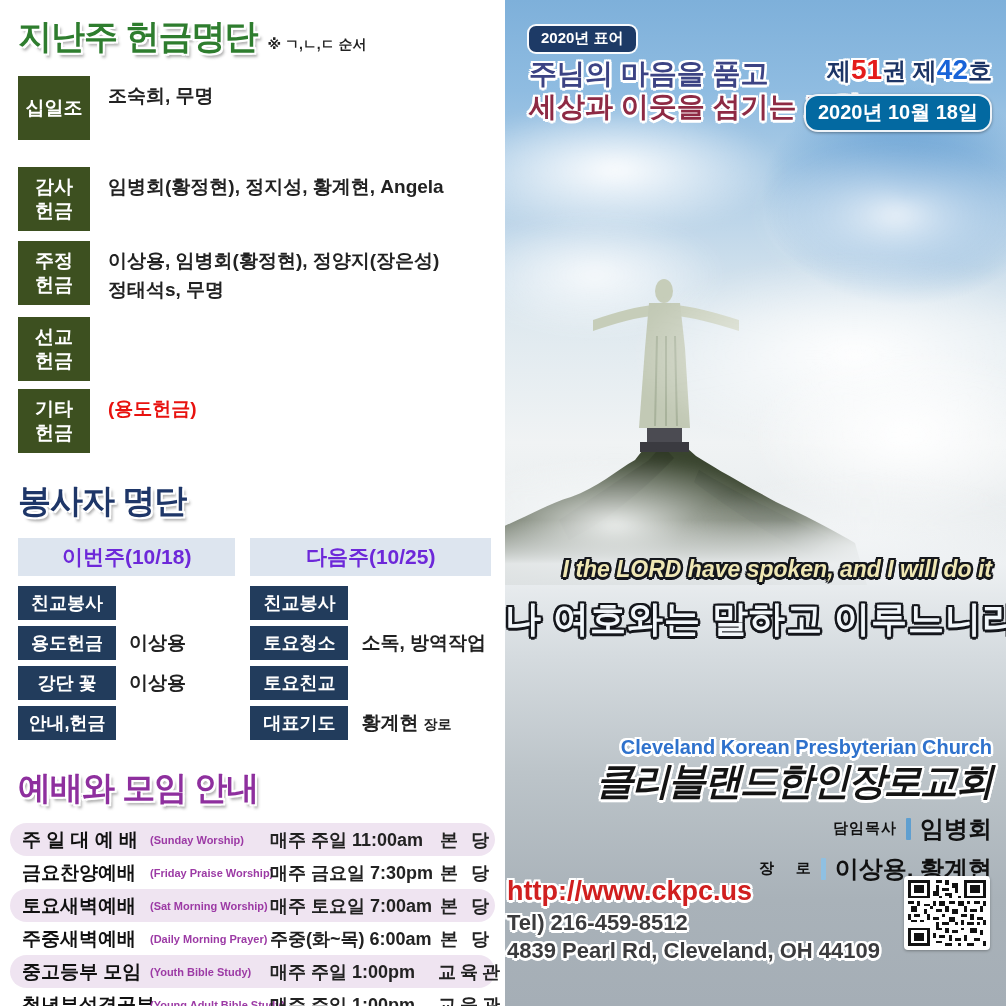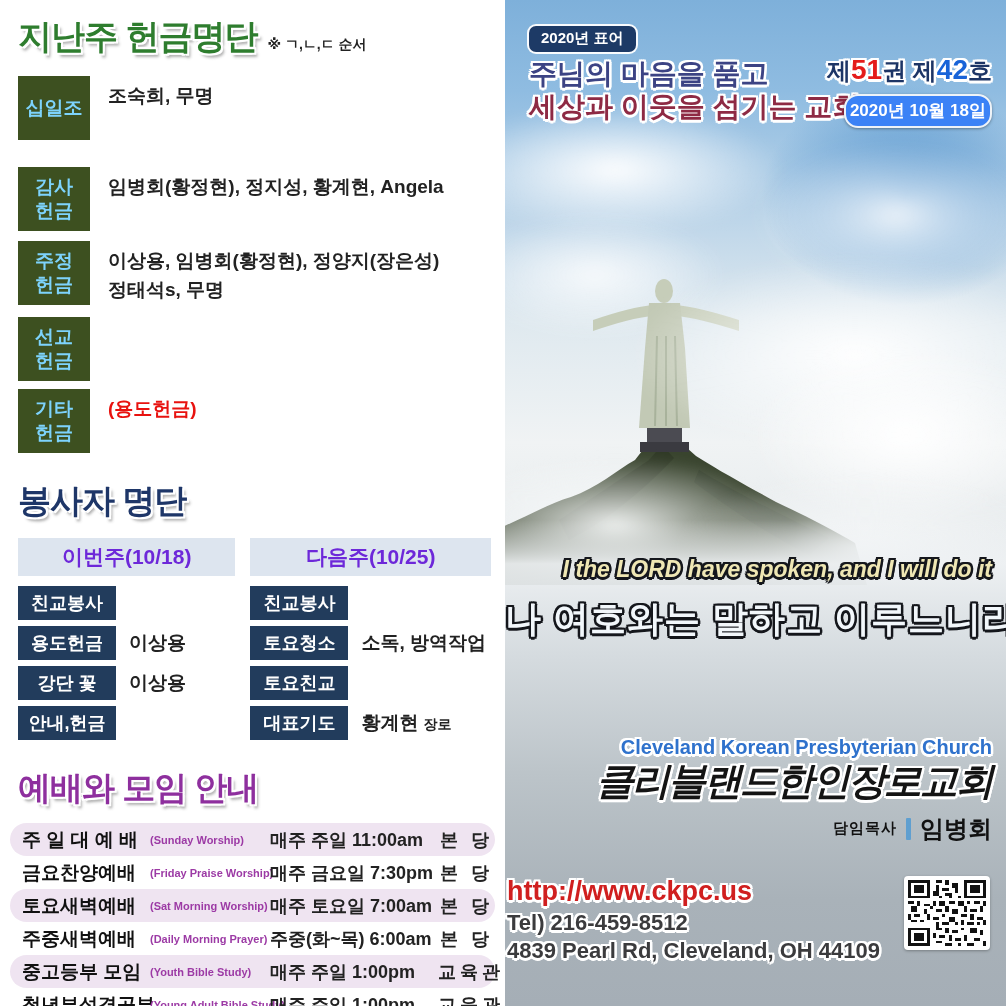--- a/index.html
+++ b/index.html
@@ -9,21 +9,21 @@
 
   
   .left-panel { position:relative; width:505px; height:1006px; background:#fff; padding:14px 14px 0 18px; }
 
   .sec-title-row { display:flex; align-items:flex-end; gap:10px; margin-bottom:16px; }
   .title-green { font-size:34px; font-weight:800; color:#2e7d2e; letter-spacing:-1px;
     text-shadow:-2px -2px 0 #fff,2px -2px 0 #fff,-2px 2px 0 #fff,2px 2px 0 #fff,3px 4px 3px rgba(60,60,60,.45); }
   .note { font-size:14px; font-weight:700; color:#222; padding-bottom:6px; }
 
   .offer-row { display:flex; align-items:flex-start; }
-  .offer-label { width:72px; min-height:64px; background:#3d5020; color:#7dd3fc; font-size:19px; font-weight:700;
+  .offer-label { width:72px; min-height:64px; background:#3d5020; color:#ffffff; font-size:19px; font-weight:700;
     display:flex; align-items:center; justify-content:center; text-align:center; white-space:pre-line; line-height:1.25; flex:none; }
   .offer-values { padding:6px 0 0 18px; }
   .offer-line { font-size:19px; font-weight:700; color:#222; line-height:1.5; }
   .offer-line.red { color:#e8120f; font-weight:800; }
   .mb-a{margin-bottom:27px}.mb-b{margin-bottom:10px}.mb-c{margin-bottom:12px}.mb-d{margin-bottom:8px}
 
   .title-navy { font-size:33px; font-weight:800; color:#1e3668; letter-spacing:-1px; margin:26px 0 14px 0;
     text-shadow:-2px -2px 0 #fff,2px -2px 0 #fff,-2px 2px 0 #fff,2px 2px 0 #fff,3px 4px 3px rgba(60,60,60,.45); }
 
   .vol-table { display:flex; gap:15px; }
@@ -73,22 +73,22 @@
   .motto-block { position:absolute; left:24px; top:26px; }
   .motto-badge { display:inline-block; background:#1d3a66; color:#fff; font-size:15px; font-weight:700;
     padding:3px 12px 4px; border-radius:7px; box-shadow:0 0 0 2px rgba(255,255,255,.95); margin-bottom:6px;text-align:center; }
   .motto-l1 { font-size:28px; font-weight:800; color:#3c4384; letter-spacing:0; line-height:1.15; }
   .motto-l2 { font-size:28px; font-weight:800; color:#8e2a44; line-height:1.2; }
 
   .issue-block { position:absolute; right:14px; top:54px; text-align:right; }
   .issue-line { font-size:24px; font-weight:800; color:#1d3566; white-space:nowrap; }
   .issue-num-red { color:#e41b1b; font-size:28px; }
   .issue-num-blue { color:#1763d8; font-size:28px; }
-  .date-badge { display:inline-block; margin-top:7px; background:#3b82f6; color:#fff; font-size:17px; font-weight:700;
-    padding:3px 4px 4px; border-radius:14px; border:2px solid #eef3f8; box-shadow:0 1px 3px rgba(0,0,0,.35); }
+  .date-badge { display:inline-block; margin-top:7px; background:#0369a1; color:#fff; font-size:20px; font-weight:700;
+    padding:3px 12px 4px; border-radius:14px; border:2px solid #eef3f8; box-shadow:0 1px 3px rgba(0,0,0,.35); }
 
   .verse-block { position:absolute; right:10px; left:0; top:556px; text-align:right; padding-right:4px; }
   .verse-en { font-size:23px; font-weight:800; font-style:italic; color:#efe7b4; letter-spacing:0; white-space:nowrap; }
   .verse-kr { font-size:36px; font-weight:800; color:#f2f7fb; margin-top:12px; letter-spacing:1px; white-space:nowrap; }
 
   .church-block { position:absolute; right:14px; top:736px; text-align:right; }
   .church-en { font-size:20px; font-weight:700; color:#2f72cc; white-space:nowrap; }
   .church-kr { font-size:38px; font-weight:800; font-style:italic; color:#141414; letter-spacing:-2px; line-height:1.2; white-space:nowrap; }
   .staff-line { display:flex; justify-content:flex-end; align-items:center; margin-top:8px; }
   .staff-label { font-size:15px; font-weight:800; color:#111; letter-spacing:1px; white-space:pre; }
@@ -285,20 +285,25 @@
       <div class="verse-kr o-black">나 여호와는 말하고 이루느니라</div>
     </div>
 
     <div class="church-block">
       <div class="church-en o-white">Cleveland Korean Presbyterian Church</div>
       <div class="church-kr o-white">클리블랜드한인장로교회</div>
       <div class="staff-line">
         <span class="staff-label">담임목사</span>
         <span class="staff-bar dark"></span>
         <span class="staff-names">임병회</span>
+      </div>
+      <div class="staff-line">
+        <span class="staff-label">장    로</span>
+        <span class="staff-bar"></span>
+        <span class="staff-names">이상용, 황계현</span>
       </div>
     </div>
 
     <div class="contact-block">
       <div class="contact-text">
         <div class="website o-white">http://www.ckpc.us</div>
         <div class="tel o-white">Tel) 216-459-8512</div>
         <div class="address o-white">4839 Pearl Rd, Cleveland, OH 44109</div>
       </div>
       <div class="qr-box">

